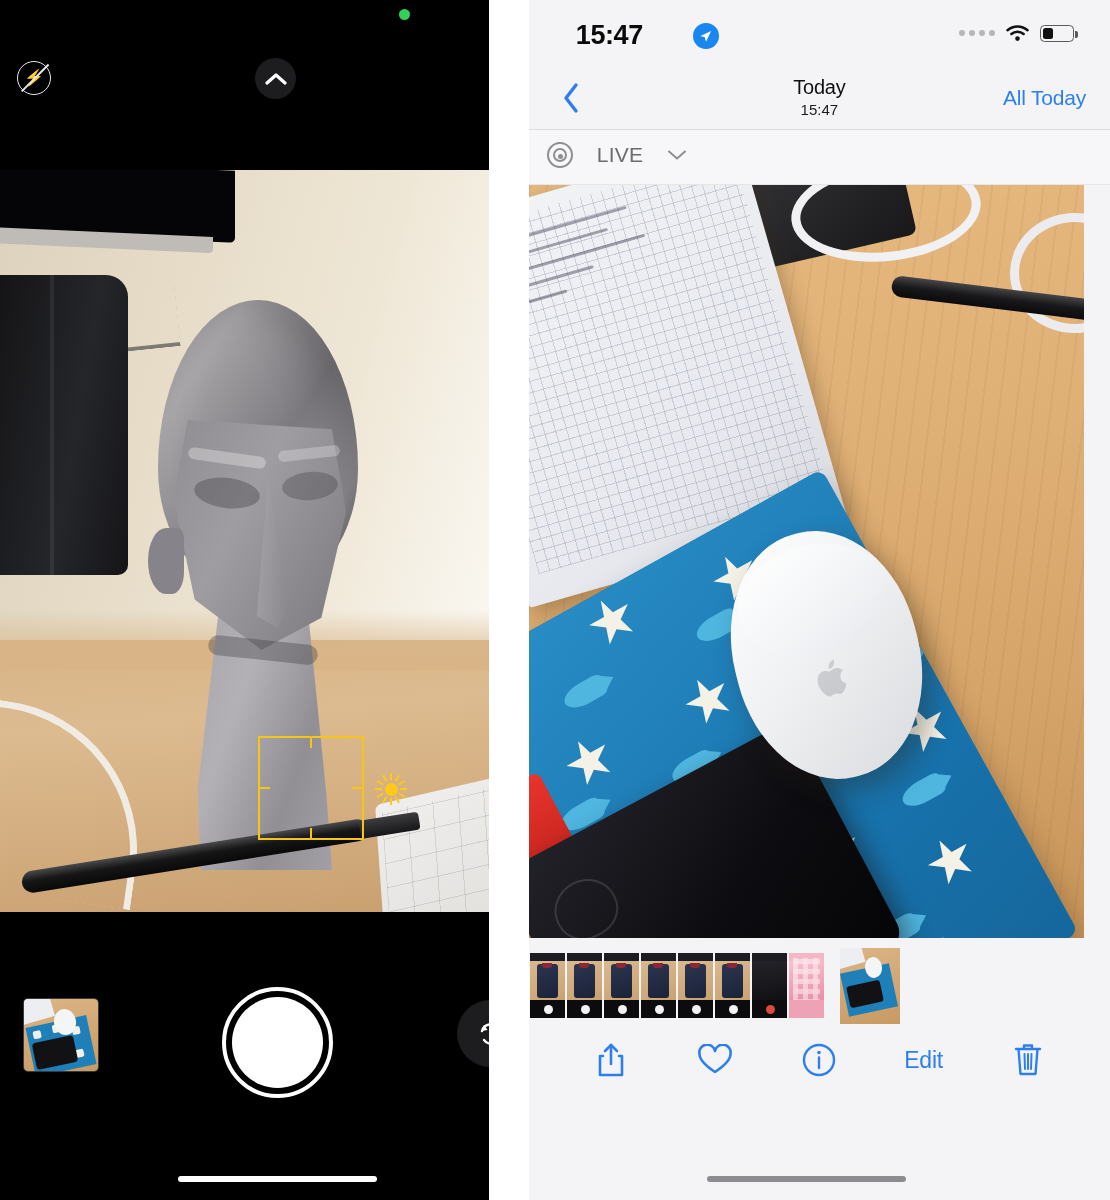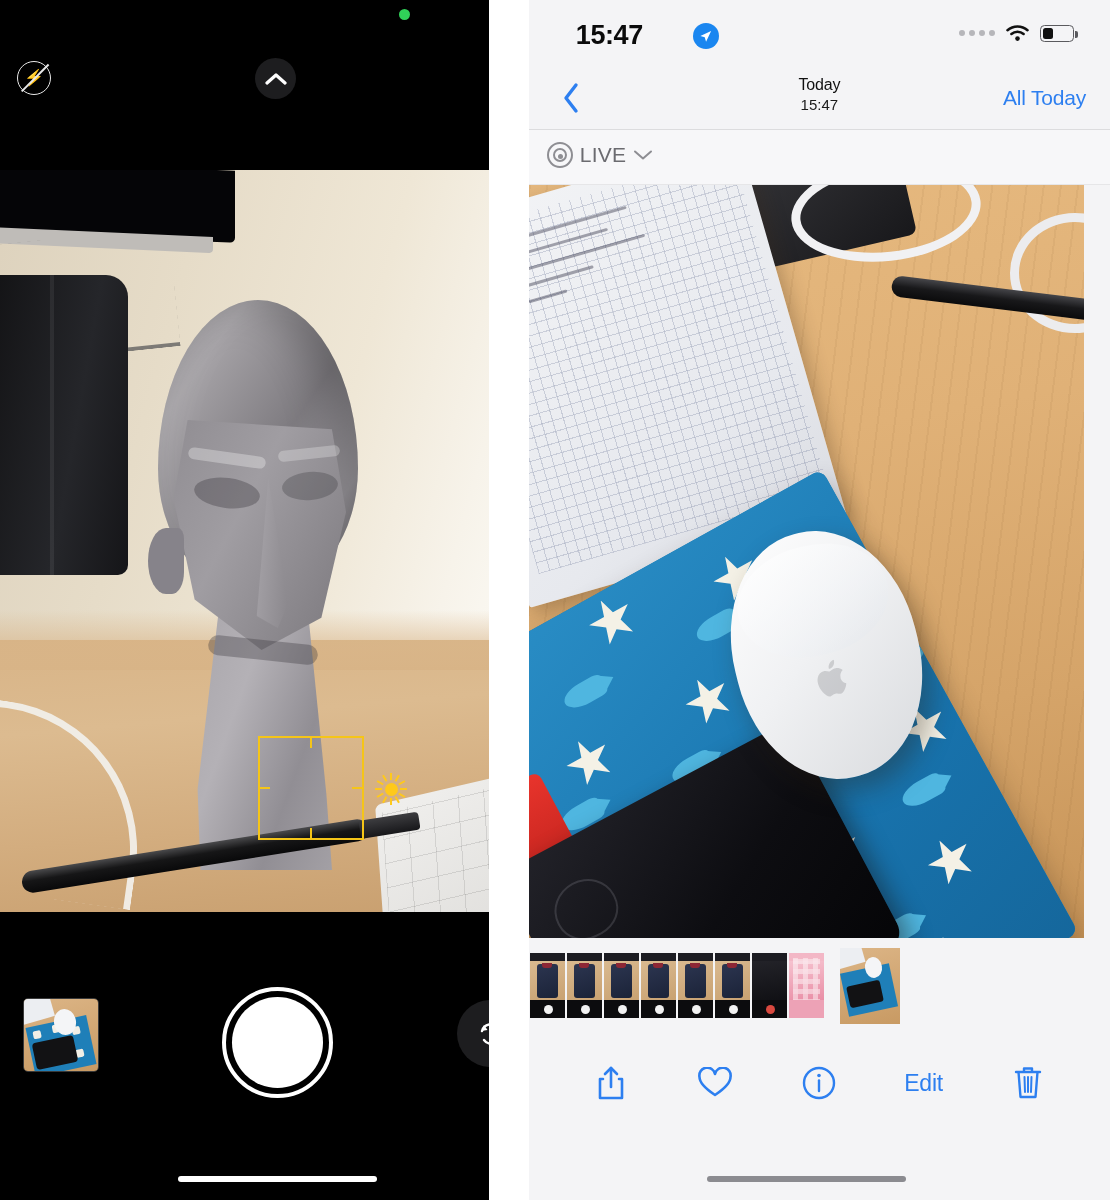--- a/index.html
+++ b/index.html
@@ -147,26 +147,26 @@
   .sb-batt { position:relative; width:34px; height:17px; border:1.6px solid #5a5a5e;
       border-radius:4.5px; }
   .sb-batt:after { content:""; position:absolute; right:-4.5px; top:5px; width:2.6px; height:7px;
       background:#5a5a5e; border-radius:0 2px 2px 0; }
   .sb-batt i { position:absolute; left:2px; top:2px; bottom:2px; width:30%; background:#111; border-radius:2.5px; }
 
   .navbar { position:relative; height:64px; border-bottom:1px solid #dcdcde; }
   .nav-back { position:absolute; left:22px; top:12px; width:40px; height:40px;
       display:flex; align-items:center; justify-content:center; }
   .nav-title { position:absolute; left:0; right:0; top:10px; text-align:center; }
-  .nav-title .t1 { font-size:16px; color:#111; letter-spacing:-.2px; }
+  .nav-title .t1 { font-size:20px; color:#111; letter-spacing:-.2px; }
   .nav-title .t2 { font-size:15px; color:#1b1b1b; margin-top:2px; }
   .nav-all { position:absolute; right:24px; top:20px; font-size:21px; color:#2d7ff0; letter-spacing:-.2px; }
 
   .livebar { position:relative; height:55px; background:#f7f7f9; border-bottom:1px solid #e6e6e8; }
-  .live-chip { position:absolute; left:18px; top:12px; display:flex; align-items:center; gap:7px; }
+  .live-chip { position:absolute; left:18px; top:12px; display:flex; align-items:center; gap:24px; }
   .lc-ring { position:relative; width:26px; height:26px; border-radius:50%; border:2px solid #8e8e93; }
   .lc-ring:before { content:""; position:absolute; left:4px; top:4px; right:4px; bottom:4px;
       border-radius:50%; border:2px solid #8e8e93; }
   .lc-ring:after { content:""; position:absolute; left:9.5px; top:9.5px; width:5px; height:5px;
       border-radius:50%; background:#8e8e93; }
   .lc-txt { font-size:21px; color:#6b6b70; letter-spacing:.2px; }
 
   .photo-area { position:relative; width:555px; height:753px; background:#f4f4f6;
       display:flex; align-items:center; justify-content:center; }
   .photo { position:relative; width:555px; height:753px; overflow:hidden;
@@ -248,21 +248,21 @@
   .fs-item.pink .bar:after { display:none; }
   .fs-item.pink .grid { position:absolute; inset:5px 4px 4px 4px;
       background:
         repeating-linear-gradient(0deg,rgba(255,255,255,.75) 0 5px,transparent 5px 10px),
         repeating-linear-gradient(90deg,rgba(255,255,255,.75) 0 5px,transparent 5px 10px);
       opacity:.6; }
   .fs-sel { position:relative; width:60px; height:76px; margin-left:14px; overflow:hidden;
       flex:0 0 auto; background:#d6a974; }
 
   .toolbar { position:relative; height:100px; background:#f4f4f6;
-      display:flex; align-items:center; justify-content:space-around; padding:0 30px; }
+      display:flex; align-items:flex-start; justify-content:space-around; padding:0 30px; }
   .tb-item { display:flex; align-items:center; justify-content:center; width:64px; height:54px; }
   .tb-edit { font-size:23px; color:#2d7ff0; letter-spacing:-.2px; }
 
   .home-right { position:absolute; left:178px; top:1176px; width:199px; height:6px;
       border-radius:3px; background:#8b8b90; }
 
   .divider { position:absolute; left:555px; top:0; width:1px; height:1200px; background:#ffffff; }
 </style>
 </head>
 <body>

